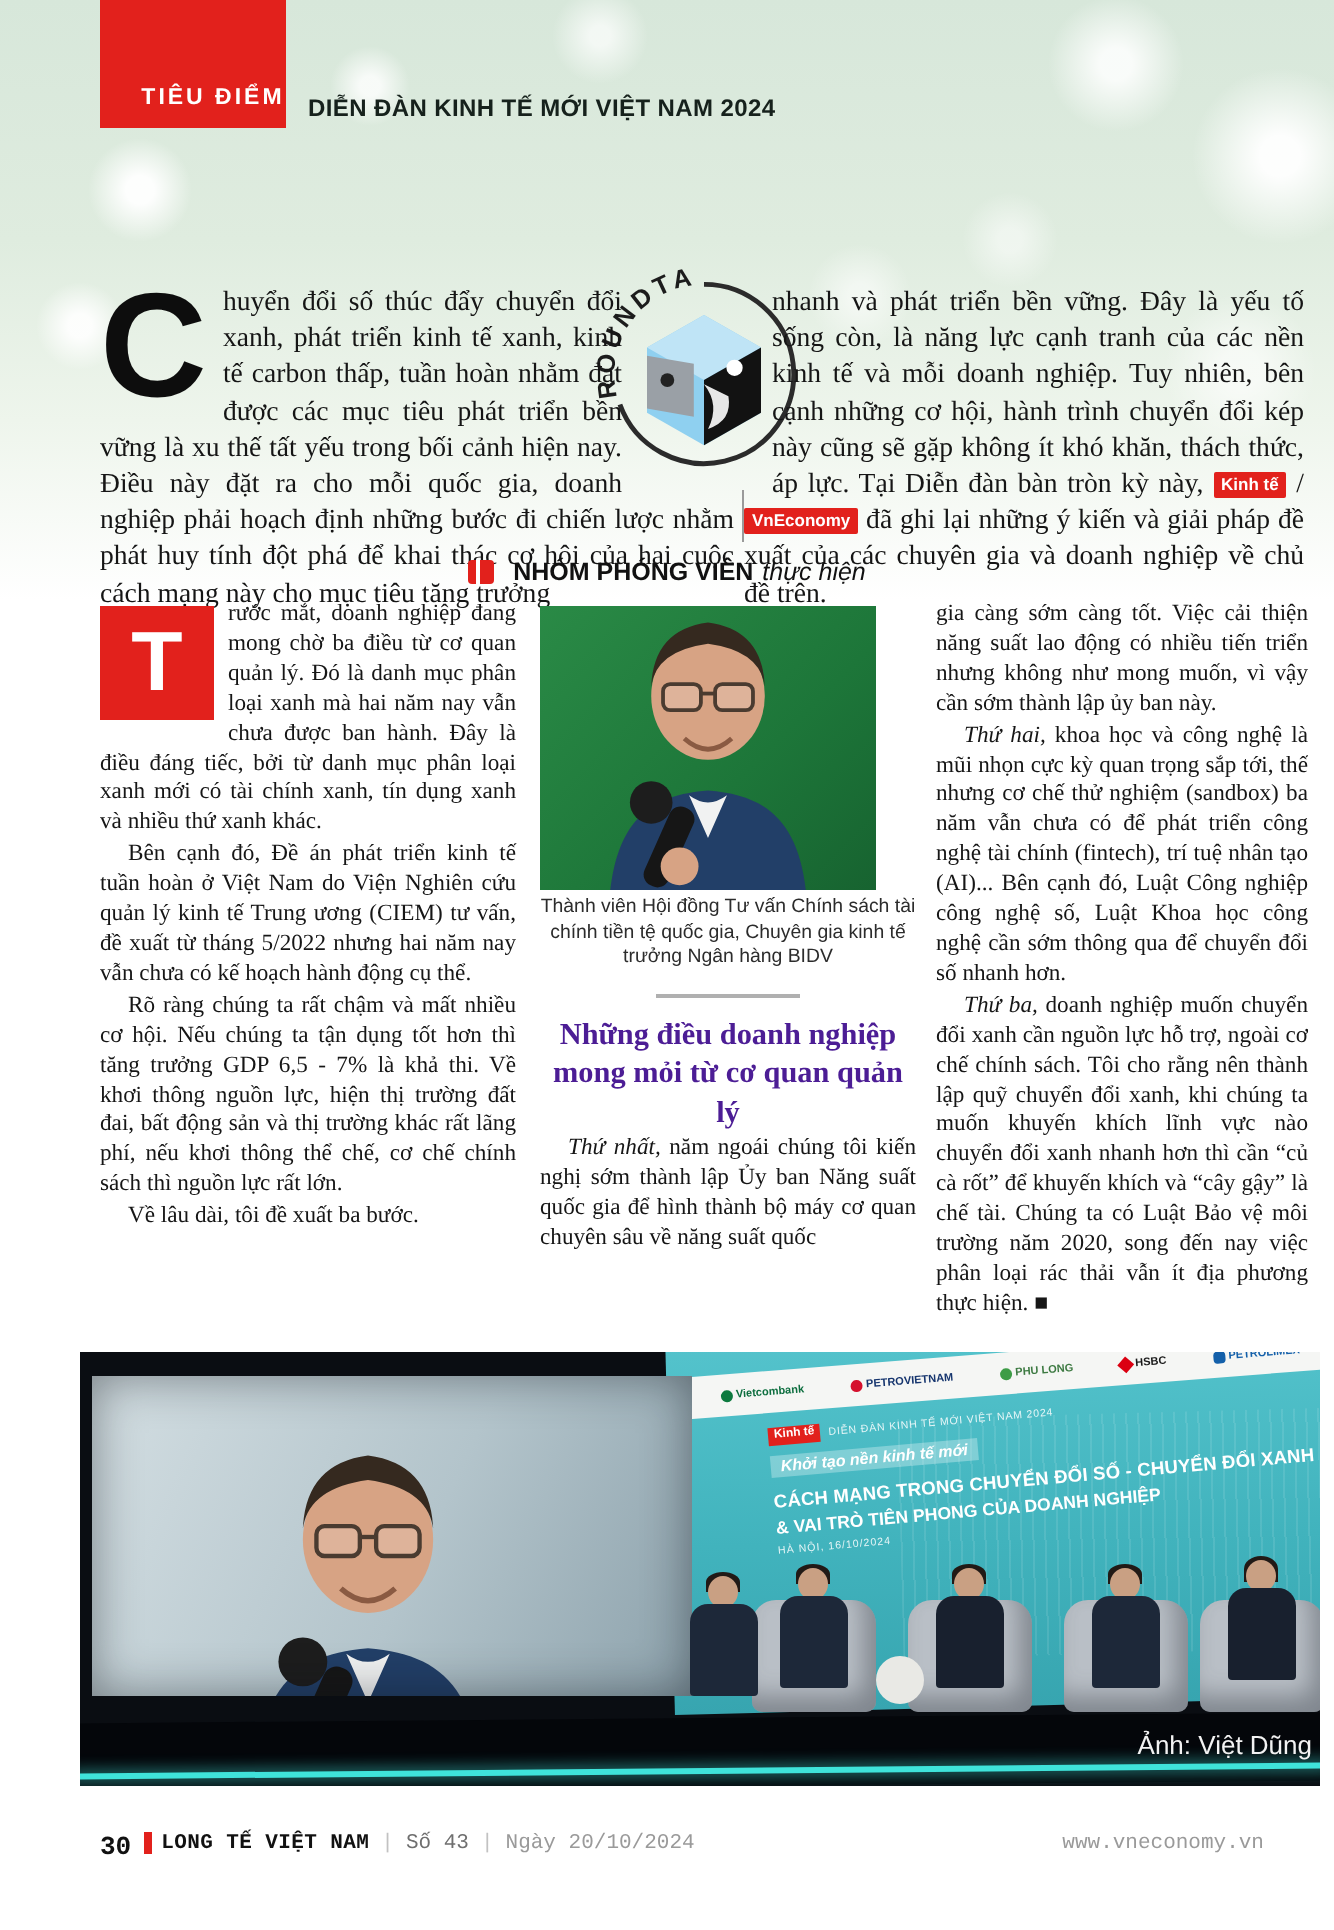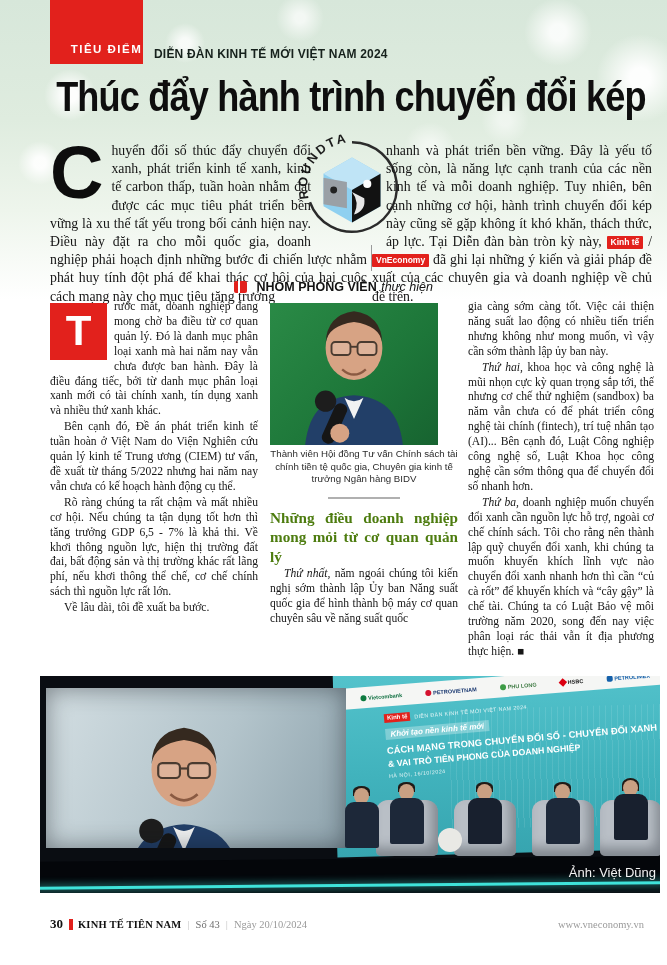--- a/index.html
+++ b/index.html
@@ -60,21 +60,21 @@
   .dropcap-t span{font-family:"Liberation Sans",sans-serif;font-weight:bold;font-size:42px;color:#fff;}
   .lead{font-style:italic;}
   
   .portrait{width:168px;height:142px;margin:3px auto 0 0;background:linear-gradient(135deg,#2a8a46 0%,#1d7639 60%,#176330 100%);
     position:relative;overflow:hidden;}
   .cap-name{margin-top:7px;text-align:center;font-family:"Liberation Sans",sans-serif;font-weight:bold;
     font-size:11.5px;color:#e2211c;letter-spacing:.2px;}
   .cap-role{margin-top:3px;text-align:center;font-family:"Liberation Sans",sans-serif;
     font-size:9.7px;line-height:12.6px;color:#2c2c2c;}
   .midrule{width:72px;height:2px;background:#b0b0b0;margin:11px auto 9px auto;}
-  .subhead{font-weight:bold;font-size:15.2px;line-height:19.5px;color:#4d7c0f;
+  .subhead{text-align:center;font-weight:bold;font-size:15.2px;line-height:19.5px;color:#4c1d95;
     margin:0 0 10px 0;}
   
   .photo{position:absolute;left:40px;top:676px;width:620px;height:217px;background:#0a0d12;overflow:hidden;}
   .ph-backdrop{position:absolute;left:295px;top:-8px;width:345px;height:185px;
     background:linear-gradient(180deg,#54c3cc 0%,#41b3bd 55%,#37a5b0 100%);transform:rotate(-1.5deg);}
   .ph-backdrop::after{content:"";position:absolute;right:10px;top:40px;width:220px;height:120px;
     background:repeating-linear-gradient(90deg,rgba(255,255,255,.14) 0 1px,transparent 1px 6px);
     opacity:.7;}
   .ph-screen{position:absolute;left:6px;top:12px;width:300px;height:160px;overflow:hidden;
     background:linear-gradient(115deg,#d3dee2 0%,#b3c4cb 55%,#8da2ac 100%);}
@@ -102,22 +102,22 @@
   .pperson .hair{position:absolute;left:13px;top:-2px;width:17px;height:10px;border-radius:50% 50% 0 0;background:#211a16;}
   .pperson .torso{position:absolute;left:5px;top:14px;width:34px;height:46px;border-radius:9px 9px 2px 2px;background:#1d2839;}
   .pperson.alt .torso{background:#18202e;}
   .ph-table{position:absolute;width:24px;height:24px;border-radius:50%;background:#e9e9e5;}
   .ph-stage{position:absolute;left:-6px;right:-6px;bottom:0;height:34px;background:#04060a;transform:rotate(-.5deg);}
   .ph-led{position:absolute;left:-6px;right:-6px;bottom:6px;height:3px;background:#3fe3da;
     box-shadow:0 0 8px #3fe3da;transform:rotate(-.5deg);}
   .ph-credit{position:absolute;right:4px;bottom:13px;font-family:"Liberation Sans",sans-serif;
     font-size:13px;color:#f2f2f2;}
   
-  .footer{position:absolute;left:50px;right:23px;top:916px;display:flex;align-items:center;
-    font-family:Liberation Serif, serif;font-size:10.5px;color:#8a8a8a;}
+  .footer{position:absolute;left:50px;right:35px;top:916px;display:flex;align-items:flex-start;
+    font-family:Liberation Mono, monospace;font-size:10.5px;color:#8a8a8a;}
   .footer .pageno{font-weight:bold;font-size:13px;color:#111;}
   .footer .tick{display:inline-block;width:4px;height:11px;background:#e2211c;margin:0 5px 0 6px;}
   .footer .pub{font-weight:bold;font-size:10.5px;color:#111;letter-spacing:.2px;}
   .footer .sep{color:#c2c2c2;margin:0 6px;}
   .footer .issue{color:#6f6f6f;}
   .footer .date{color:#9a9a9a;}
   .footer .site{margin-left:auto;color:#9a9a9a;}
 </style>
 </head>
 <body>
@@ -141,23 +141,20 @@
 </svg>
 
 <div class="page">
 
   <div class="top-band"></div>
 
   <div class="badge">
     <span>TIÊU ĐIỂM</span>
   </div>
   <div class="kicker">DIỄN ĐÀN KINH TẾ MỚI VIỆT NAM 2024</div>
-  <div class="title">
-    <span>Thúc đẩy hành trình chuyển đổi kép</span>
-  </div>
 
   <svg class="stamp" viewBox="0 0 110 112">
     <path d="M 55,11 A 44,44 0 1 1 13.7,70" fill="none" stroke="#2b2b2b" stroke-width="2.4"></path>
     <path id="rtArc" d="M 12.5,66.4 A 44,44 0 0 1 47.4,11.7" fill="none"></path>
     <text font-family="Liberation Sans, sans-serif" font-weight="bold" font-size="12.5" fill="#1c1c1c" letter-spacing="2.2">
       <textPath href="#rtArc">ROUNDTABLE</textPath>
     </text>
     <polygon points="55,26 83,42 83,74 55,90 27,74 27,42" fill="#8fd0f0"></polygon>
     <polygon points="55,26 83,42 55,58 27,42" fill="#bfe4f6"></polygon>
     <polygon points="55,58 83,42 83,74 55,90" fill="#121212"></polygon>
@@ -295,21 +292,21 @@
       </div>
 
     <div class="ph-stage"></div>
     <div class="ph-led"></div>
     <div class="ph-credit">Ảnh: Việt Dũng</div>
   </div>
 
   <div class="footer">
     <span class="pageno">30</span>
     <span class="tick"></span>
-    <span class="pub">KINH TẾ TIÊN NAM</span>
+    <span class="pub">LONG TẾ VIỆT NAM</span>
     <span class="sep">|</span>
     <span class="issue">Số 43</span>
     <span class="sep">|</span>
     <span class="date">Ngày 20/10/2024</span>
     <span class="site">www.vneconomy.vn</span>
   </div>
 
 </div>
 
 </body></html>

